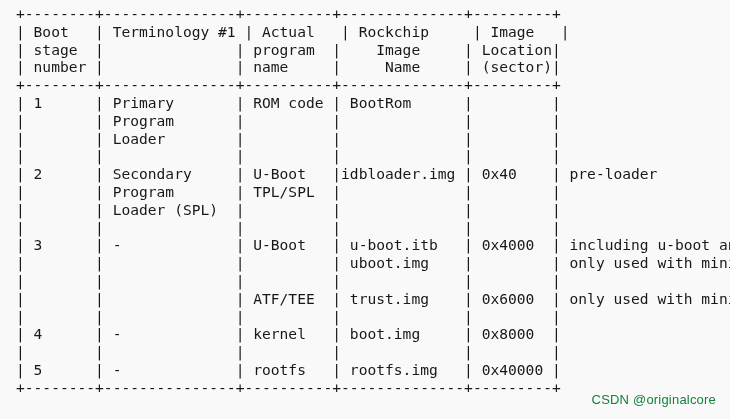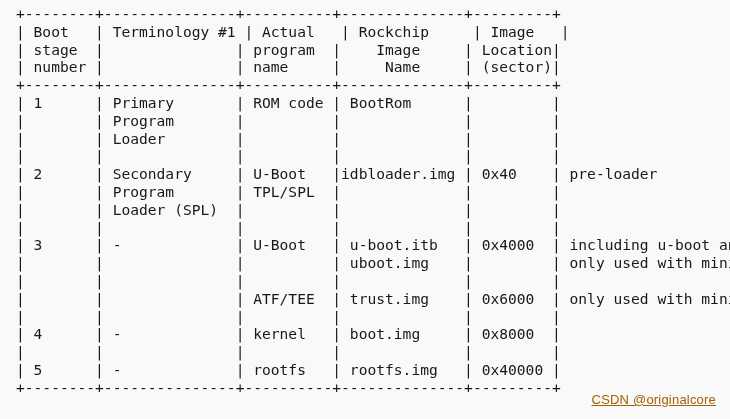--- a/index.html
+++ b/index.html
@@ -60,13 +60,13 @@
 | 3      | -             | U-Boot   | u-boot.itb   | 0x4000  | including u-boot and atf
 |        |               |          | uboot.img    |         | only used with miniloader
 |        |               |          |              |         |
 |        |               | ATF/TEE  | trust.img    | 0x6000  | only used with miniloader
 |        |               |          |              |         |
 | 4      | -             | kernel   | boot.img     | 0x8000  |
 |        |               |          |              |         |
 | 5      | -             | rootfs   | rootfs.img   | 0x40000 |
 +--------+---------------+----------+--------------+---------+</pre>
 
-<div id="watermark" style="color: #a16207; text-decoration: underline;">CSDN @originalcore</div>
+<div id="watermark" style="color: #15803d;">CSDN @originalcore</div>
 
 </body></html>

